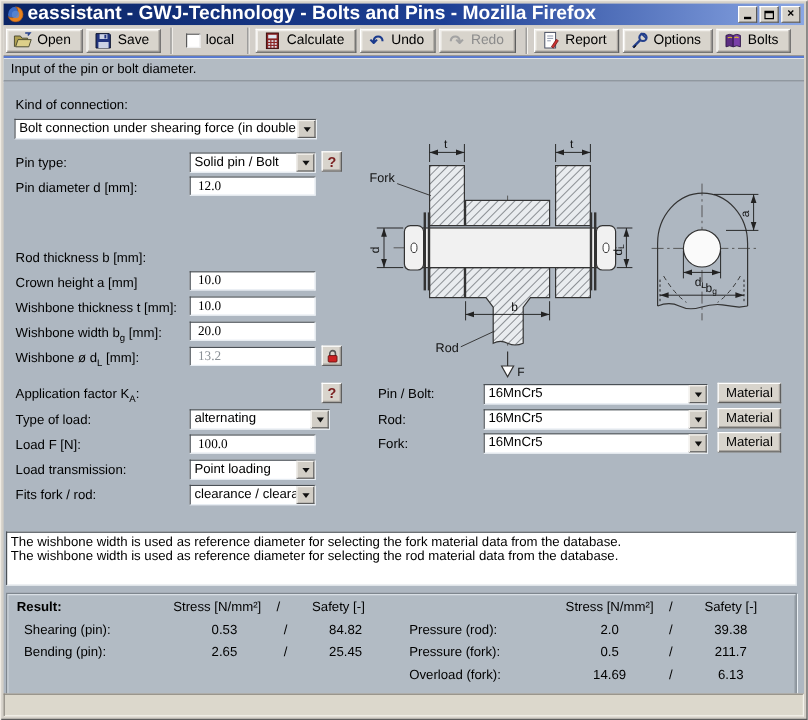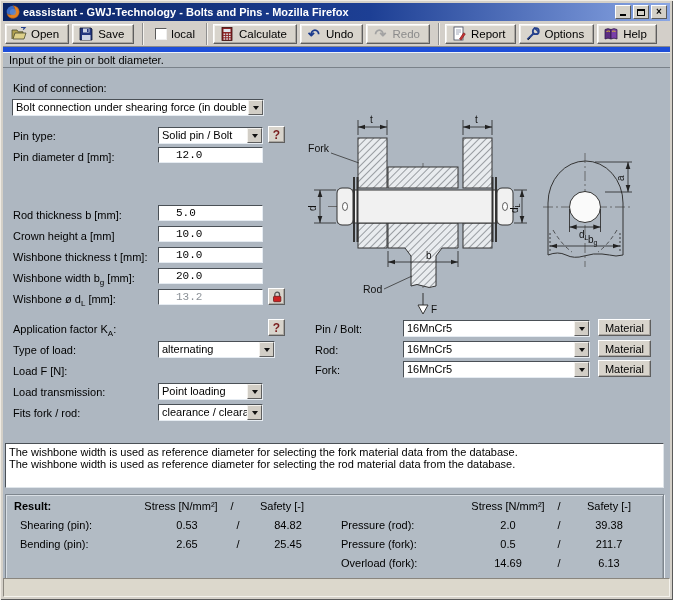--- a/index.html
+++ b/index.html
@@ -12,21 +12,21 @@
     box-shadow: inset 1px 1px 0 #f0ece4, inset -1px -1px 0 #5a5a5a;
   }
 
   
   .titlebar {
     position:absolute; left:3px; top:3px; right:3px; height:18px;
     background:linear-gradient(90deg,#0b2565 0%,#1d3f94 55%,#8aa6e4 100%);
     display:flex; align-items:center; padding:0 2px;
   }
   .ff-icon { width:14px; height:14px; margin:0 3px 0 1px; display:inline-block; }
-  .title-text { color:#fff; font-size:11px; font-weight:bold; white-space:nowrap; overflow:hidden; flex:1; }
+  .title-text { color:#fff; font-size:16px; font-weight:bold; white-space:nowrap; overflow:hidden; flex:1; }
   .win-btns { display:flex; gap:2px; margin-right:1px; }
   .wbtn {
     width:16px; height:14px; background:#d4d0c8; cursor:default;
     border:1px solid; border-color:#ffffff #5a5a5a #5a5a5a #ffffff;
     display:flex; align-items:center; justify-content:center;
     font-size:10px; font-weight:bold; color:#000; line-height:1;
   }
   .glyph-min { width:6px; border-bottom:2px solid #000; height:8px; }
   .glyph-max { width:8px; height:7px; border:1px solid #000; border-top:2px solid #000; }
 
@@ -48,34 +48,34 @@
   .uglyph { font-size:14px; font-weight:bold; color:#1a3a8c; line-height:16px; }
   .tbtn.disabled .uglyph { color:#a3a3a3; }
   .tdiv { width:2px; height:22px; border-left:1px solid #8f8f8f; border-right:1px solid #f4f2ee; margin:0 5px; }
   .tcheck { display:flex; align-items:center; gap:4px; font-size:11.5px; margin:0 6px; cursor:default;justify-content:center; }
   .cbox { width:12px; height:12px; background:#fff; border:1px solid; border-color:#5a5a5a #efefef #efefef #5a5a5a; }
 
   
   .statusline {
     position:absolute; left:3px; top:47px; right:3px; height:21px;
     background:#b3bbc3; display:flex; align-items:center; padding-left:6px;
-    border-top:5px solid #1d4ed8; border-bottom:1px solid #7a828a;
+    border-top:1px solid #1d4ed8; border-bottom:1px solid #7a828a;
     box-shadow: inset 0 1px 0 #eef2f6, 0 1px 0 #eef2f6;
     font-size:11px; color:#000;
   }
 
   
   .content { position:absolute; left:3px; top:68px; right:3px; bottom:22px; background:#aeb7c1; overflow:hidden; }
   .lbl { position:absolute; font-size:11px; color:#000; white-space:nowrap; }
   .lbl sub { font-size:8px; line-height:0; }
   .txt {
     position:absolute; width:105px; height:16px; background:#fff;
     border:1px solid; border-color:#4a5056 #e6ecf2 #e6ecf2 #4a5056;
-    font-family:Liberation Mono, monospace; font-size:11px; color:#000;
-    padding:0 17px; outline:none;
+    font-family:Liberation Serif, serif; font-size:11px; color:#000;
+    padding:0 6px; outline:none;
   }
   .txt.disabled { color:#8a9096; }
   .dd {
     position:absolute; height:17px; background:#fff; display:flex;
     border:1px solid; border-color:#4a5056 #e6ecf2 #e6ecf2 #4a5056; cursor:default;
   }
   .dd-text { flex:1; font-size:11px; padding:1px 3px; white-space:nowrap; overflow:hidden; }
   .dd-btn {
     width:15px; background:#d2cec6; border:1px solid; border-color:#f4f2ee #5e5e5e #5e5e5e #f4f2ee;
     display:flex; align-items:center; justify-content:center;
@@ -232,21 +232,21 @@
       <span>Options</span>
     </button>
     <button class="tbtn">
       <span class="ticon">
         <svg viewBox="0 0 16 16" width="16" height="16">
           <path d="M2,3.5 Q5,1.8 8,3.5 L8,13 Q5,11.3 2,13 Z" fill="#5c2d82" stroke="#321a4a" stroke-width="0.8"></path>
           <path d="M14,3.5 Q11,1.8 8,3.5 L8,13 Q11,11.3 14,13 Z" fill="#7a3fa8" stroke="#321a4a" stroke-width="0.8"></path>
           <path d="M3.5,5.5 Q5.5,4.6 7,5.4 M9,5.4 Q10.8,4.6 12.5,5.5" stroke="#d8b830" stroke-width="1" fill="none"></path>
         </svg>
       </span>
-      <span>Help</span>
+      <span>Bolts</span>
     </button>
   </div>
 
   <div class="statusline">Input of the pin or bolt diameter.</div>
 
   <div class="content">
 
     <span class="lbl" style="left:10px;top:14px">Kind of connection:</span>
     <div class="dd" style="left:9px;top:31px;width:252px">
       <span class="dd-text">Bolt connection under shearing force (in double shea</span>
@@ -261,21 +261,20 @@
       <span class="dd-btn">
           <span class="tri"></span>
         </span>
     </div>
     <span class="sqbtn" style="left:265px;top:58px">?</span>
 
     <span class="lbl" style="left:10px;top:83px">Pin diameter d [mm]:</span>
     <input class="txt" style="left: 155px; top: 79px;" value="12.0">
 
     <span class="lbl" style="left:10px;top:141px">Rod thickness b [mm]:</span>
-    <input class="txt" style="left: 155px; top: 137px;" value="5.0">
 
     <span class="lbl" style="left:10px;top:162px">Crown height a [mm]</span>
     <input class="txt" style="left: 155px; top: 158px;" value="10.0">
 
     <span class="lbl" style="left:10px;top:183px">Wishbone thickness t [mm]:</span>
     <input class="txt" style="left: 155px; top: 179px;" value="10.0">
 
     <span class="lbl" style="left:10px;top:204px"><span>Wishbone width b</span><sub>g</sub><span> [mm]:</span></span>
     <input class="txt" style="left: 155px; top: 200px;" value="20.0">
 
@@ -293,20 +292,21 @@
 
     <span class="lbl" style="left:10px;top:276px">Type of load:</span>
     <div class="dd" style="left:155px;top:273px;width:117px">
       <span class="dd-text">alternating</span>
       <span class="dd-btn">
           <span class="tri"></span>
         </span>
     </div>
 
     <span class="lbl" style="left:10px;top:297px">Load F [N]:</span>
+    <input class="txt" style="left: 155px; top: 294px;" value="100.0">
 
     <span class="lbl" style="left:10px;top:318px">Load transmission:</span>
     <div class="dd" style="left:155px;top:315px;width:105px">
       <span class="dd-text">Point loading</span>
       <span class="dd-btn">
           <span class="tri"></span>
         </span>
     </div>
 
     <span class="lbl" style="left:10px;top:339px">Fits fork / rod:</span>

